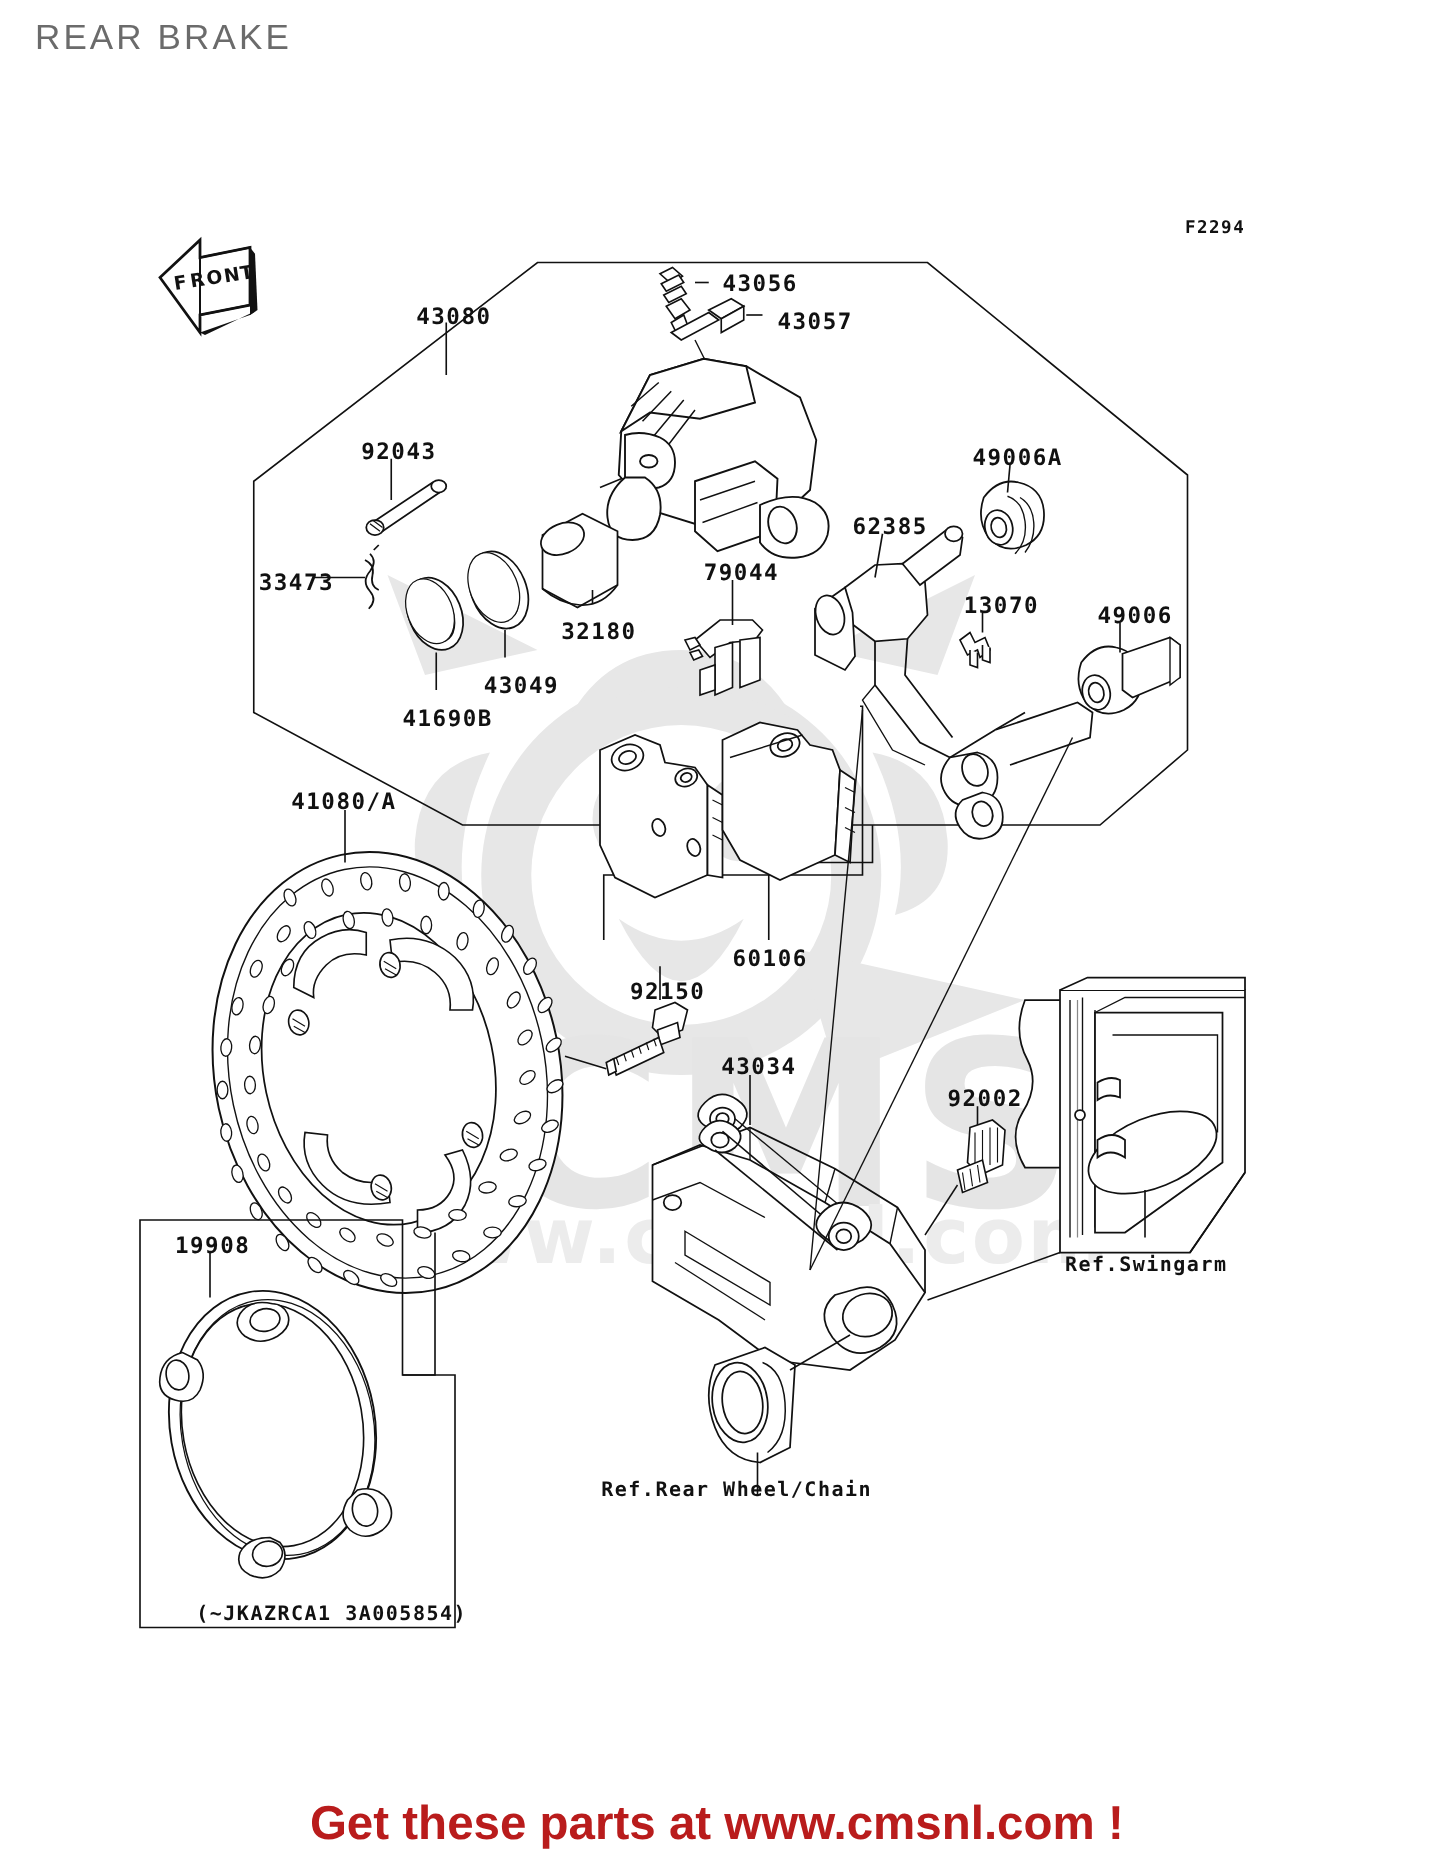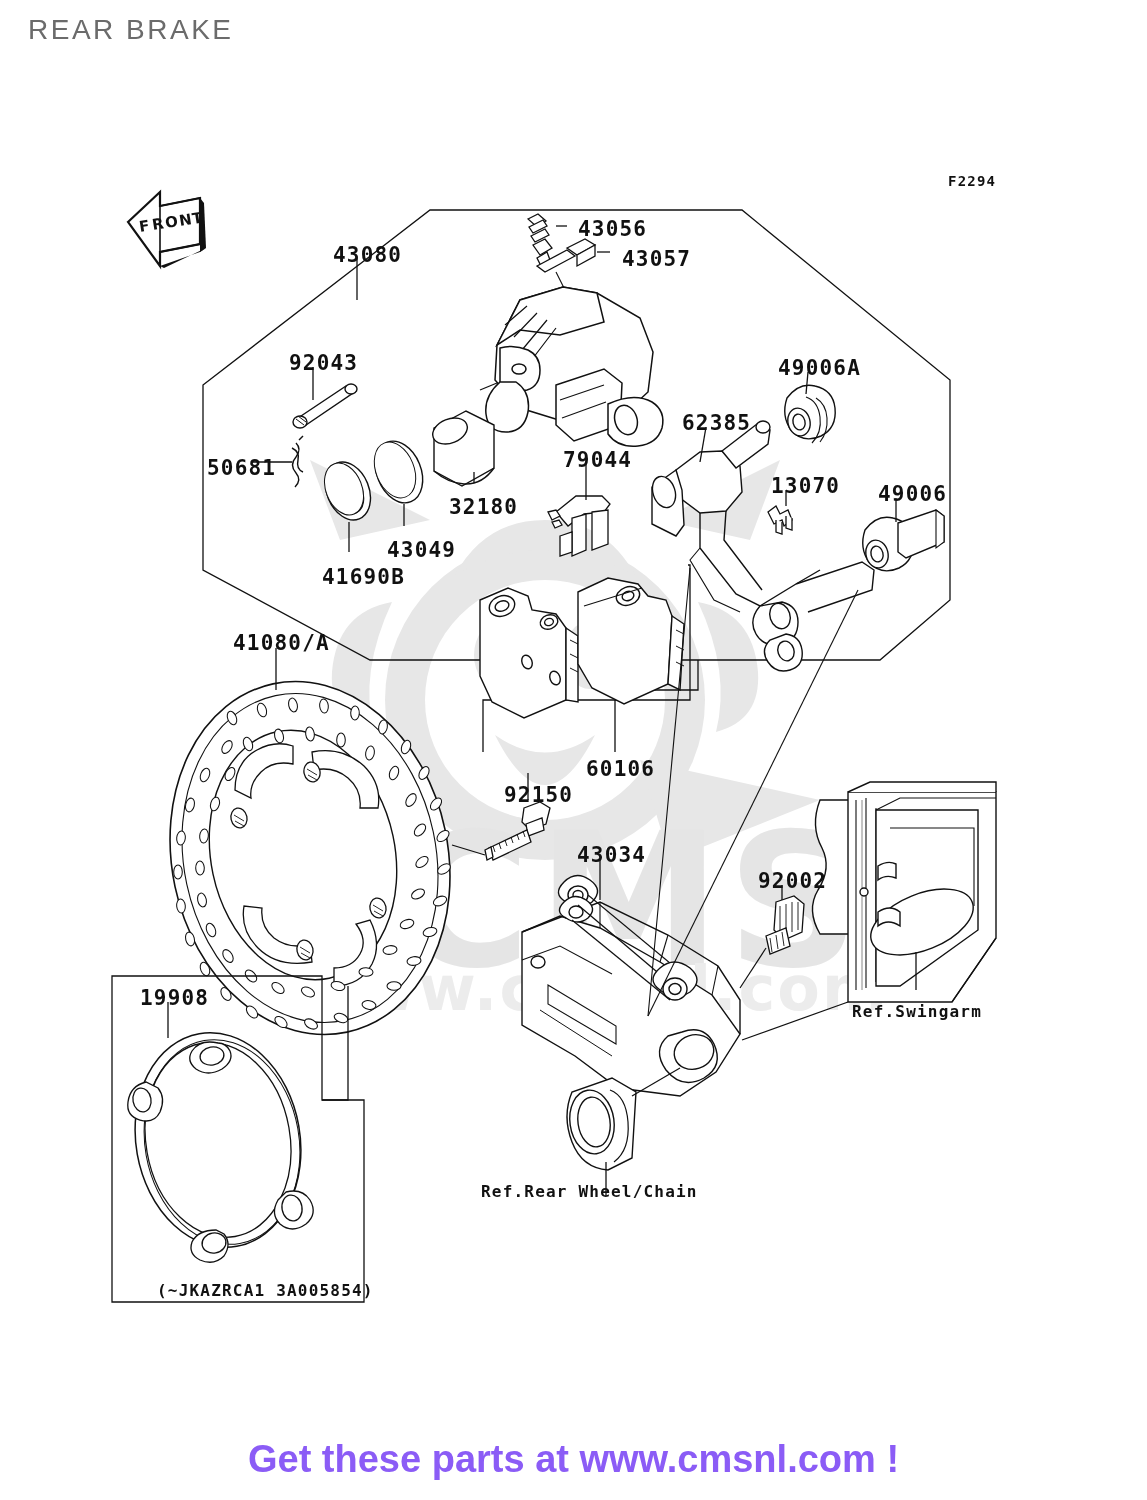--- a/index.html
+++ b/index.html
@@ -10,27 +10,27 @@
     position:absolute;left:28px;top:14px;
     font-family:"Liberation Sans","DejaVu Sans",sans-serif;
     font-size:28px;letter-spacing:2.5px;color:#6b6b6b;font-weight:400;
   }
 
   #diagram{position:absolute;left:0;top:0;width:1147px;height:1420px;}
 
   #footer-banner{
     position:absolute;left:0;top:1438px;width:1147px;text-align:center;
     font-family:"Liberation Sans","DejaVu Sans",sans-serif;
-    font-size:38px;font-weight:bold;color:#8b5cf6;letter-spacing:0px;
+    font-size:38px;font-weight:bold;color:#b91c1c;letter-spacing:0px;
   }
 
   .lbl{
     position:absolute;
     font-family:"DejaVu Sans Mono","Liberation Mono",monospace;
-    font-size:21px;font-weight:bold;color:#111;letter-spacing:1.2px;
+    font-size:18px;font-weight:bold;color:#111;letter-spacing:1.2px;
     white-space:nowrap;
   }
   .lbl.ref{font-size:16px;letter-spacing:1.2px;}
 </style>
 </head>
 <body>
 
 <div id="page-title">REAR BRAKE</div>
 
 <svg id="diagram" viewBox="0 0 1147 1420" xmlns="http://www.w3.org/2000/svg">
@@ -421,21 +421,21 @@
   <line x1="168" y1="1002" x2="168" y2="1038" stroke="#111" stroke-width="1.3"></line>
 
 </svg>
 
 <div id="labels">
 
   <div class="lbl" style="left:333px;top:243px;">43080</div>
   <div class="lbl" style="left:578px;top:217px;">43056</div>
   <div class="lbl" style="left:622px;top:247px;">43057</div>
   <div class="lbl" style="left:289px;top:351px;">92043</div>
-  <div class="lbl" style="left:207px;top:456px;">50681</div>
+  <div class="lbl" style="left:207px;top:456px;">33473</div>
   <div class="lbl" style="left:322px;top:565px;">41690B</div>
   <div class="lbl" style="left:387px;top:538px;">43049</div>
   <div class="lbl" style="left:449px;top:495px;">32180</div>
   <div class="lbl" style="left:563px;top:448px;">79044</div>
   <div class="lbl" style="left:682px;top:411px;">62385</div>
   <div class="lbl" style="left:778px;top:356px;">49006A</div>
   <div class="lbl" style="left:771px;top:474px;">13070</div>
   <div class="lbl" style="left:878px;top:482px;">49006</div>
   <div class="lbl" style="left:233px;top:631px;">41080/A</div>
   <div class="lbl" style="left:504px;top:757px;margin-top:26px;">92150</div>

